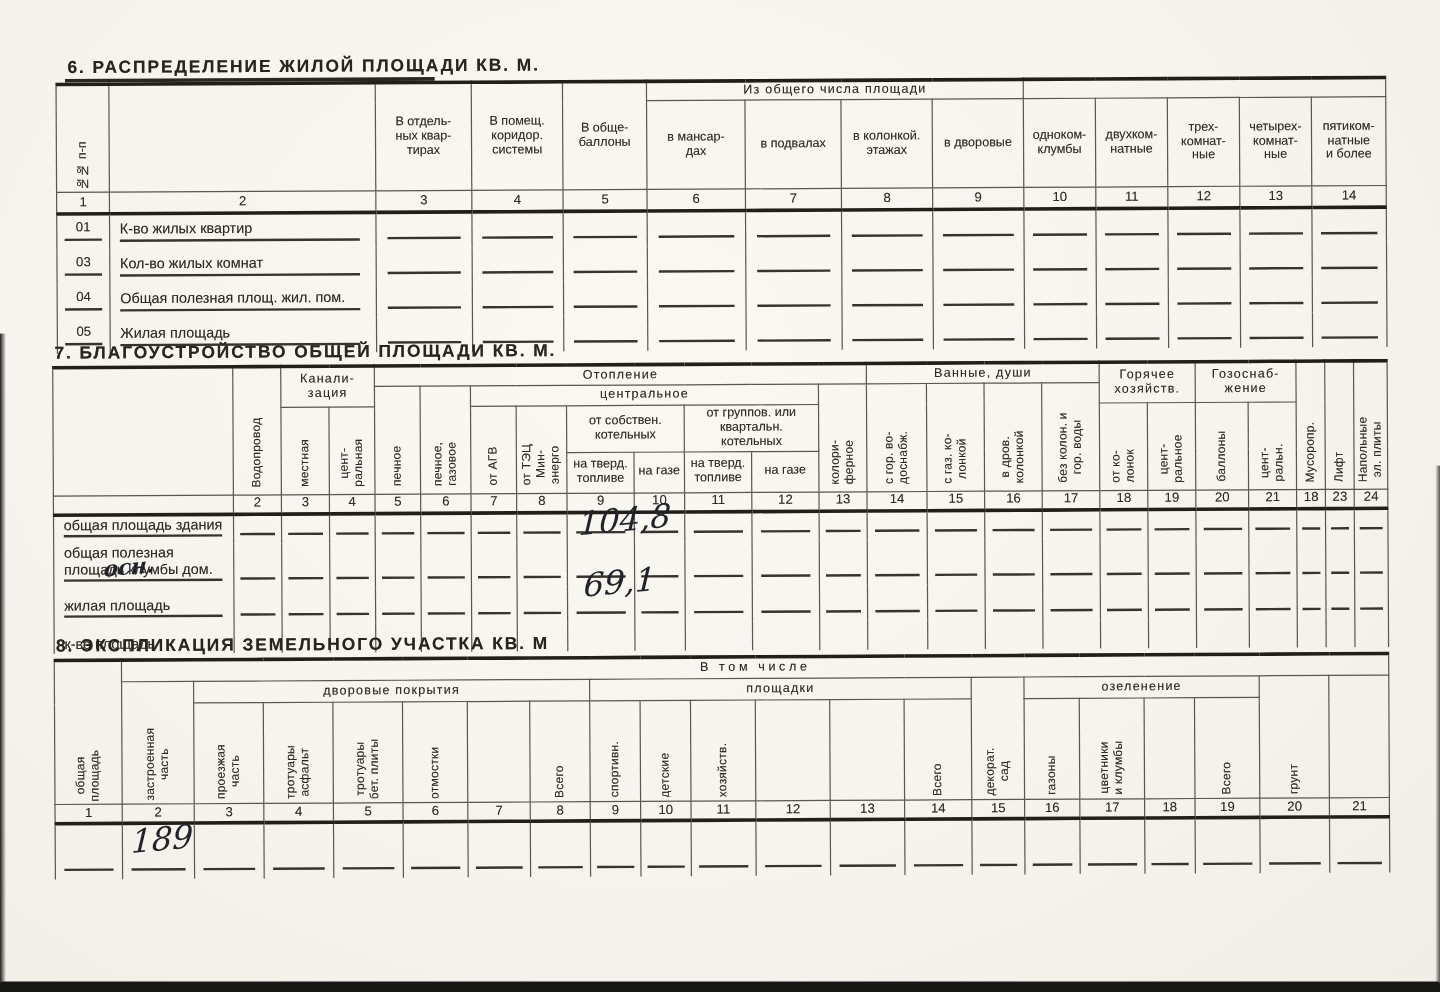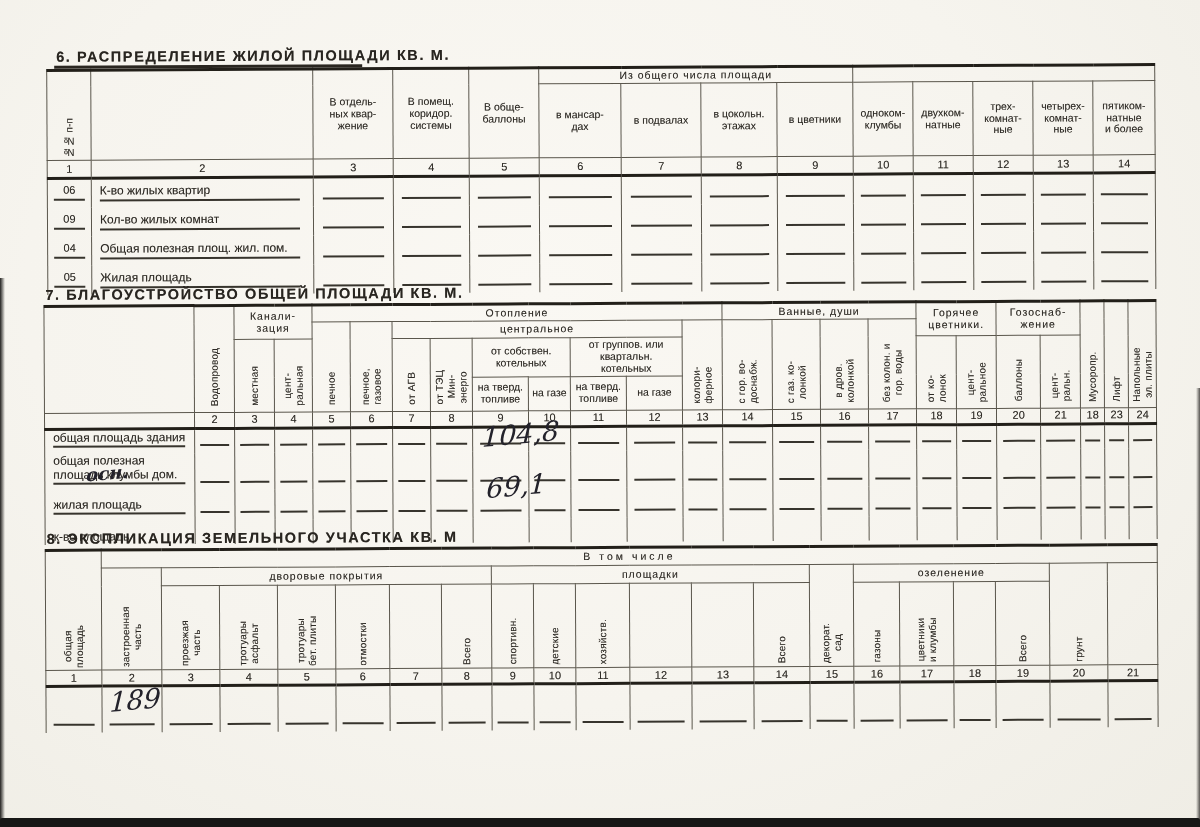--- a/index.html
+++ b/index.html
@@ -77,36 +77,36 @@
    <tbody>
           <tr style="height:16px">
     <th rowspan="2" class="vcell">
               <div class="vwrap w86">
                 <span class="vt">№№ п-п</span>
               </div>
             </th>
     <th rowspan="2"></th>
     <th rowspan="2" class="pre">В отдель-
 ных квар-
-жение</th>
+тирах</th>
     <th rowspan="2" class="pre">В помещ.
 коридор.
 системы</th>
     <th rowspan="2" class="pre">В обще-
 баллоны</th>
     <th colspan="4" class="grp">Из общего числа площади</th>
     <th colspan="5" class="grp"></th>
    </tr>
    <tr style="height:74px">
     <th class="pre">в мансар-
 дах</th>
     <th class="pre">в подвалах</th>
-    <th class="pre">в цокольн.
+    <th class="pre">в колонкой.
 этажах</th>
-    <th class="pre">в цветники</th>
+    <th class="pre">в дворовые</th>
     <th class="pre">одноком-
 клумбы</th>
     <th class="pre">двухком-
 натные</th>
     <th class="pre">трех-
 комнат-
 ные</th>
     <th class="pre">четырех-
 комнат-
 ные</th>
@@ -124,37 +124,37 @@
             <td>7</td>
             <td>8</td>
             <td>9</td>
             <td>10</td>
             <td>11</td>
             <td>12</td>
             <td>13</td>
             <td>14</td>
    </tr>
    <tr style="height:29px">
-    <td class="fill numcell">06</td>
+    <td class="fill numcell">01</td>
     <td class="fill lbl">К-во жилых квартир</td>
     <td class="fill"></td>
             <td class="fill"></td>
             <td class="fill"></td>
             <td class="fill"></td>
             <td class="fill"></td>
             <td class="fill"></td>
             <td class="fill"></td>
             <td class="fill"></td>
             <td class="fill"></td>
             <td class="fill"></td>
             <td class="fill"></td>
             <td class="fill"></td>
    </tr>
    <tr style="height:29px">
-    <td class="fill numcell">09</td>
+    <td class="fill numcell">03</td>
     <td class="fill lbl">Кол-во жилых комнат</td>
     <td class="fill"></td>
             <td class="fill"></td>
             <td class="fill"></td>
             <td class="fill"></td>
             <td class="fill"></td>
             <td class="fill"></td>
             <td class="fill"></td>
             <td class="fill"></td>
             <td class="fill"></td>
@@ -232,21 +232,21 @@
     <th rowspan="4" class="vcell">
               <div class="vwrap w96">
                 <span class="vt">Водопровод</span>
               </div>
             </th>
     <th colspan="2" rowspan="2" class="grp pre">Канали-
 зация</th>
     <th colspan="9" class="grp">Отопление</th>
     <th colspan="4" class="grp">Ванные, души</th>
     <th colspan="2" rowspan="2" class="grp pre">Горячее
-цветники.</th>
+хозяйств.</th>
     <th colspan="2" rowspan="2" class="grp pre">Гозоснаб-
 жение</th>
     <th rowspan="4" class="vcell">
               <div class="vwrap w96">
                 <span class="vt">Мусоропр.</span>
               </div>
             </th>
     <th rowspan="4" class="vcell">
               <div class="vwrap w96">
                 <span class="vt">Лифт</span>

